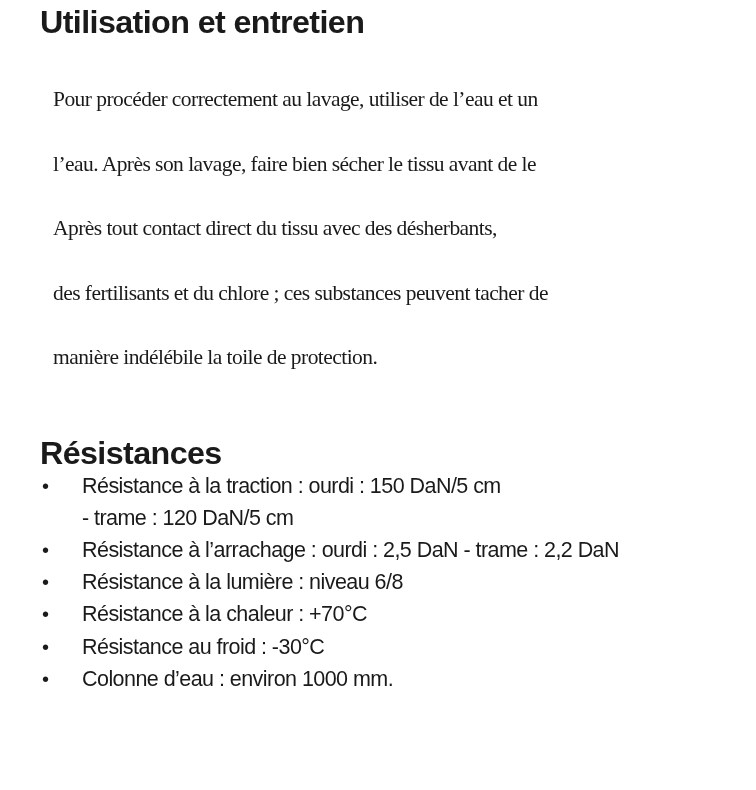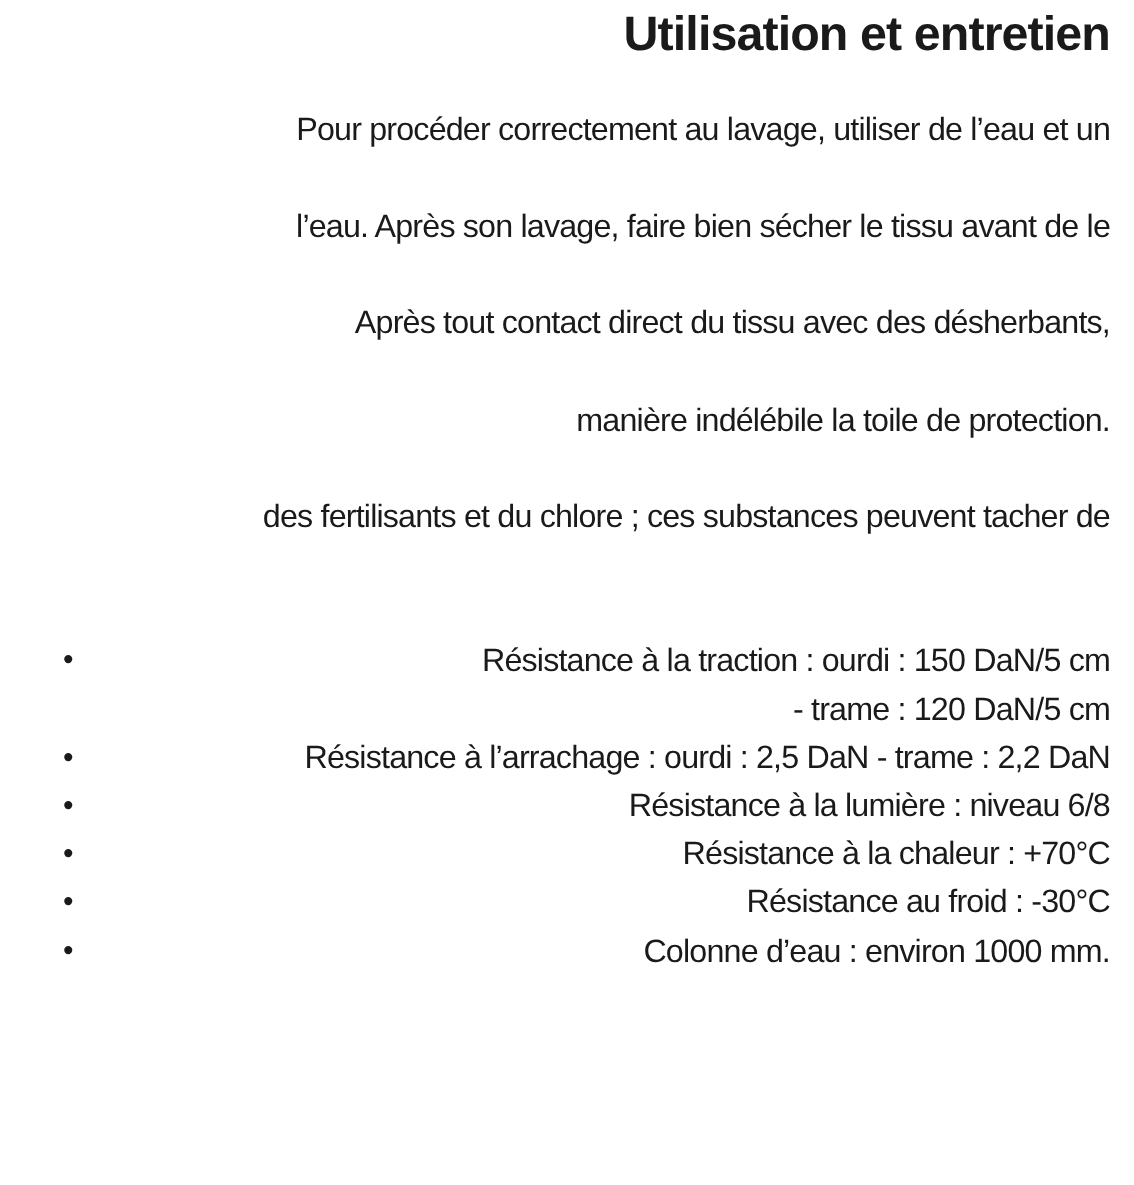--- a/index.html
+++ b/index.html
@@ -15,30 +15,31 @@
       color: #1a1a1a;
       font-size: 21.5px;
       line-height: 32.2px;
       letter-spacing: -0.55px;
     }
     .page {
       position: relative;
       padding: 6px 0 0 40px;
       width: 700px;
     }
-    .section { margin: 0; text-align: right; }
+    .section { margin: 0; }
     .section + .section { margin-top: 32px; }
     .heading {
       font-weight: bold;
       margin: 0;
       letter-spacing: -0.6px;
     }
     .para {
-      margin: 0;
+      margin: 13px;
       white-space: pre-line;
+      font-family: Liberation Serif, serif;
     }
     ul.bullets {
       list-style: none;
       margin: 0;
       padding: 0;
     }
     ul.bullets li {
       position: relative;
       padding-left: 42px;
     }
@@ -54,26 +55,27 @@
 <body style="color: rgb(26, 26, 26); background: rgb(255, 255, 255);">
 
 <div class="page">
 
   <section class="section">
     <h2 class="heading">Utilisation et entretien</h2>
     <div class="para">
       <span class="line" style="display:block">Pour procéder correctement au lavage, utiliser de l’eau et un</span>
       <span class="line" style="display:block">l’eau. Après son lavage, faire bien sécher le tissu avant de le</span>
       <span class="line" style="display:block">Après tout contact direct du tissu avec des désherbants,</span>
+      <span class="line" style="display:block">des fertilisants et du chlore ; ces substances peuvent tacher de</span>
       <span class="line" style="display:block">manière indélébile la toile de protection.</span>
-      <span class="line" style="display:block">des fertilisants et du chlore ; ces substances peuvent tacher de</span>
     </div>
   </section>
 
   <section class="section">
+    <h2 class="heading">Résistances</h2>
     <ul class="bullets">
       <li>
         <span class="bullet">•</span>
         <span class="line">Résistance à la traction : ourdi : 150 DaN/5 cm</span>
         <span class="line">- trame : 120 DaN/5 cm</span>
       </li>
       <li>
         <span class="bullet">•</span>
         <span class="line">Résistance à l’arrachage : ourdi : 2,5 DaN - trame : 2,2 DaN</span>
       </li>

